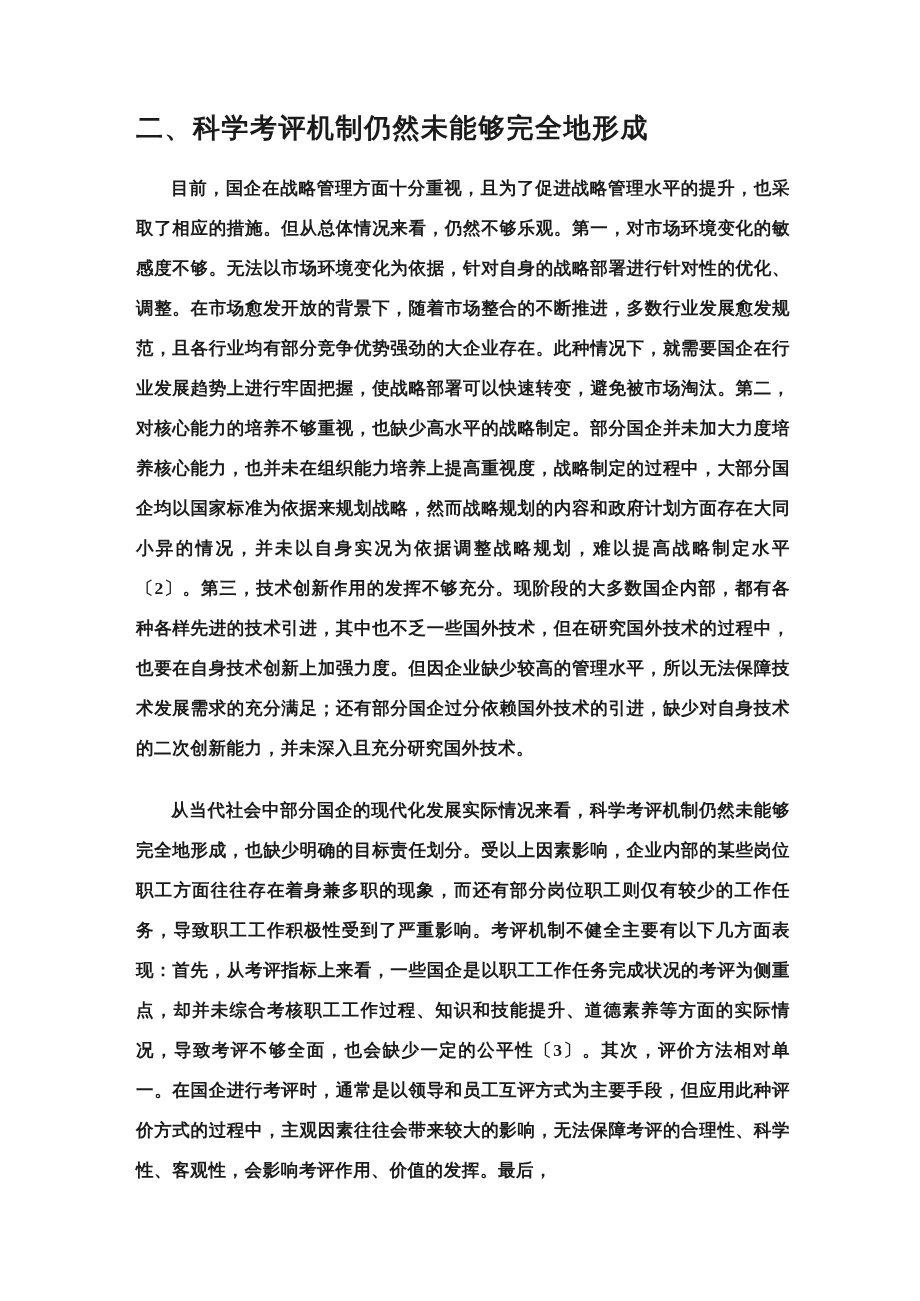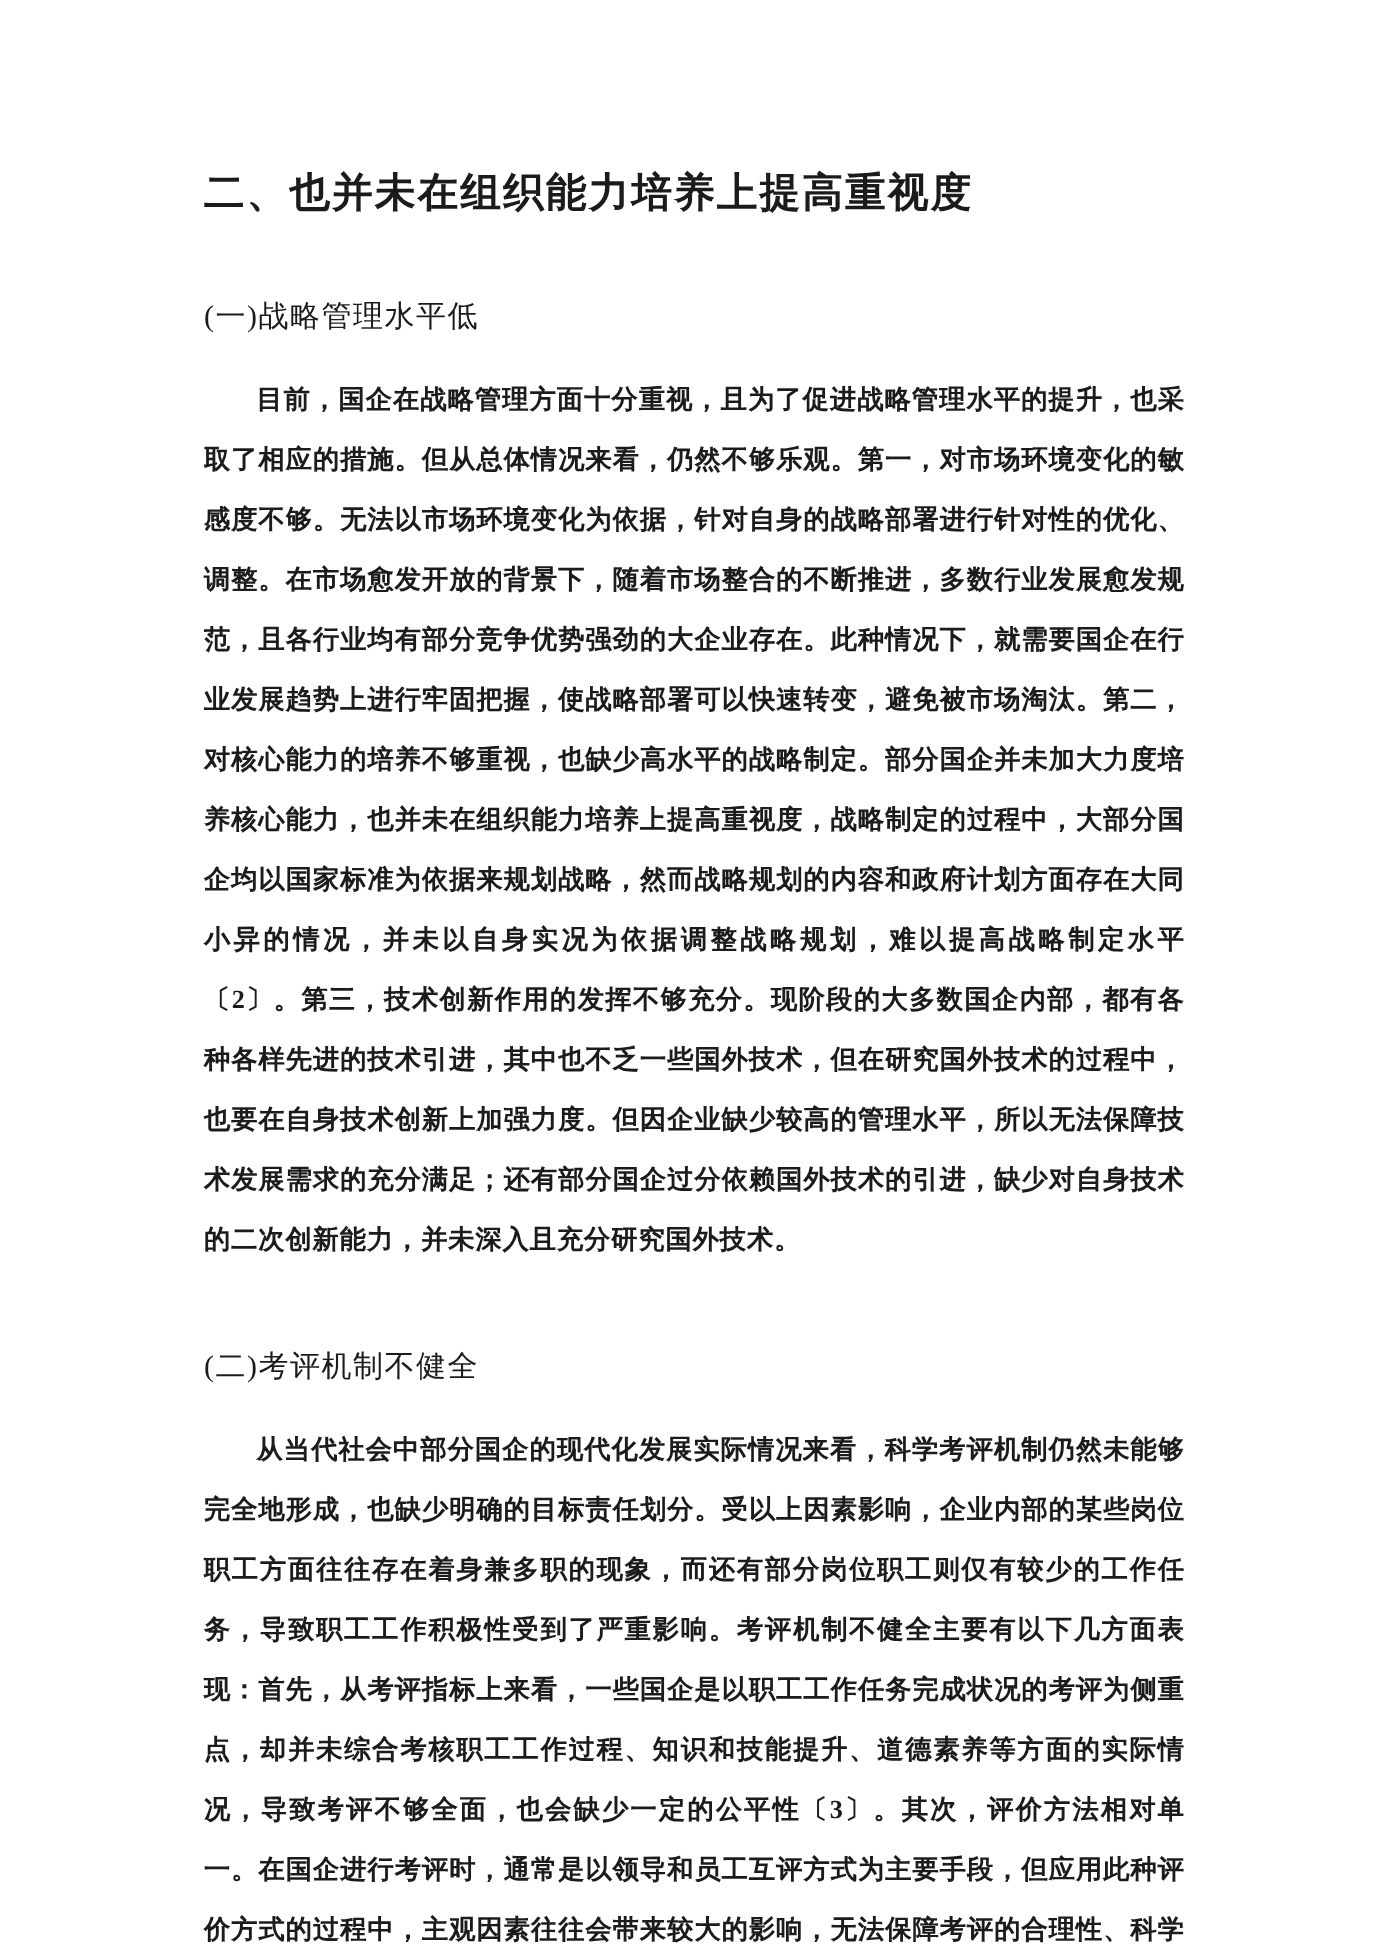--- a/index.html
+++ b/index.html
@@ -44,23 +44,21 @@
     text-indent: 2em;
     margin: 22px 0 0 0;
     font-weight: bold;
   }
 </style>
 </head>
 <body>
 
 <div class="page">
 
-  <h1 class="doc-title">二、也并未在组织能力培养上提高重视度</h1>
+  <h1 class="doc-title">二、科学考评机制仍然未能够完全地形成</h1>
 
-  <h2 class="section-heading">(一)战略管理水平低</h2>
 
   <p class="body-para">目前，国企在战略管理方面十分重视，且为了促进战略管理水平的提升，也采取了相应的措施。但从总体情况来看，仍然不够乐观。第一，对市场环境变化的敏感度不够。无法以市场环境变化为依据，针对自身的战略部署进行针对性的优化、调整。在市场愈发开放的背景下，随着市场整合的不断推进，多数行业发展愈发规范，且各行业均有部分竞争优势强劲的大企业存在。此种情况下，就需要国企在行业发展趋势上进行牢固把握，使战略部署可以快速转变，避免被市场淘汰。第二，对核心能力的培养不够重视，也缺少高水平的战略制定。部分国企并未加大力度培养核心能力，也并未在组织能力培养上提高重视度，战略制定的过程中，大部分国企均以国家标准为依据来规划战略，然而战略规划的内容和政府计划方面存在大同小异的情况，并未以自身实况为依据调整战略规划，难以提高战略制定水平〔2〕。第三，技术创新作用的发挥不够充分。现阶段的大多数国企内部，都有各种各样先进的技术引进，其中也不乏一些国外技术，但在研究国外技术的过程中，也要在自身技术创新上加强力度。但因企业缺少较高的管理水平，所以无法保障技术发展需求的充分满足；还有部分国企过分依赖国外技术的引进，缺少对自身技术的二次创新能力，并未深入且充分研究国外技术。</p>
 
-  <h2 class="section-heading">(二)考评机制不健全</h2>
 
   <p class="body-para">从当代社会中部分国企的现代化发展实际情况来看，科学考评机制仍然未能够完全地形成，也缺少明确的目标责任划分。受以上因素影响，企业内部的某些岗位职工方面往往存在着身兼多职的现象，而还有部分岗位职工则仅有较少的工作任务，导致职工工作积极性受到了严重影响。考评机制不健全主要有以下几方面表现：首先，从考评指标上来看，一些国企是以职工工作任务完成状况的考评为侧重点，却并未综合考核职工工作过程、知识和技能提升、道德素养等方面的实际情况，导致考评不够全面，也会缺少一定的公平性〔3〕。其次，评价方法相对单一。在国企进行考评时，通常是以领导和员工互评方式为主要手段，但应用此种评价方式的过程中，主观因素往往会带来较大的影响，无法保障考评的合理性、科学性、客观性，会影响考评作用、价值的发挥。最后，</p>
 
 </div>
 
 </body></html>

